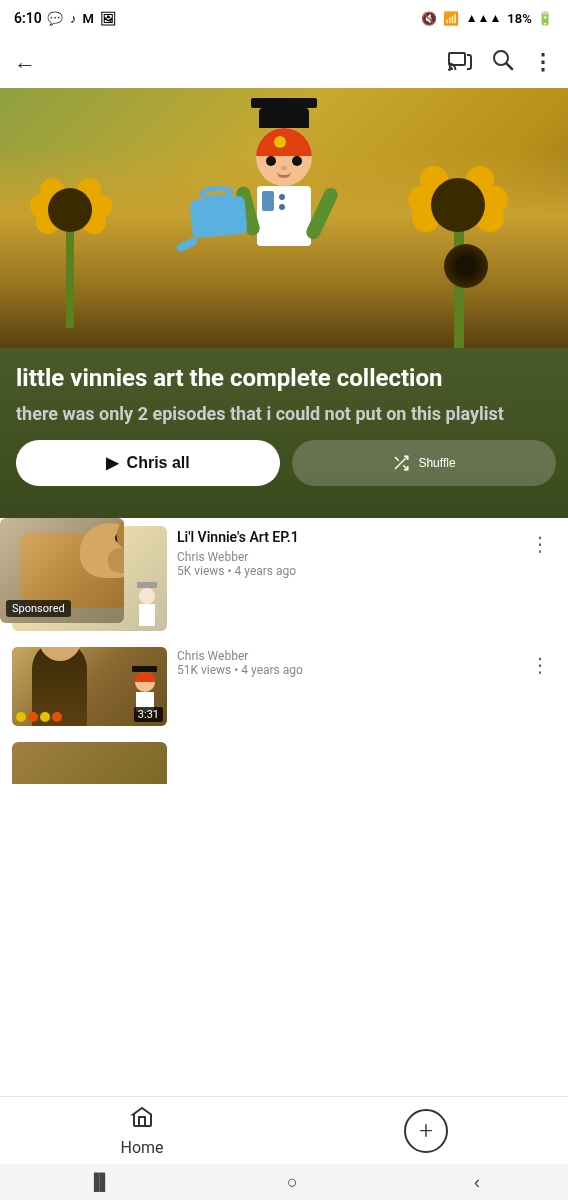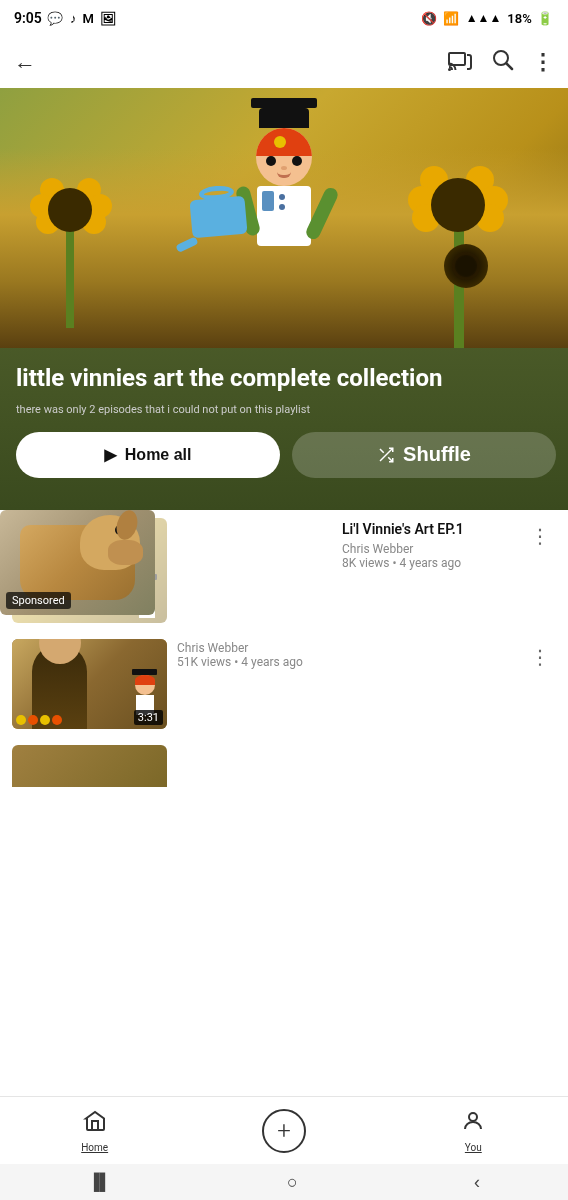--- a/index.html
+++ b/index.html
@@ -107,22 +107,23 @@
       border-radius: 50%;
       background: rgba(255,255,255,0.15);
       display: flex;
       align-items: center;
       justify-content: center;
       cursor: pointer;
       border: none;
     }
     .playlist-desc {
       color: #ccc;
-      font-size: 11px;
+      font-size: 18px;
       margin: 10px 0 16px 0;
+      font-weight: bold;
     }
     .playlist-buttons {
       display: flex;
       gap: 12px;
     }
     .btn-play-all {
       flex: 1;
       height: 46px;
       background: #fff;
       border: none;
@@ -139,22 +140,22 @@
     .btn-shuffle {
       flex: 1;
       height: 46px;
       background: rgba(255,255,255,0.2);
       border: none;
       border-radius: 23px;
       display: flex;
       align-items: center;
       justify-content: center;
       gap: 8px;
-      font-size: 20px;
-      font-weight: 700;
+      font-size: 12px;
+      font-weight: 400;
       color: #fff;
       cursor: pointer;
     }
     .video-item {
       display: flex;
       align-items: flex-start;
       padding: 8px 12px;
       gap: 10px;
       position: relative;
     }
@@ -234,23 +235,22 @@
       justify-content: center;
       gap: 4px;
       cursor: pointer;
       height: 100%;
     }
     .nav-item-icon {
       font-size: 22px;
       color: #333;
     }
     .nav-item-label {
-      font-size: 10px;
+      font-size: 16px;
       color: #333;
-      text-decoration: underline;
     }
     .nav-add-btn {
       width: 44px;
       height: 44px;
       border-radius: 50%;
       border: 2px solid #333;
       display: flex;
       align-items: center;
       justify-content: center;
       font-size: 26px;
@@ -266,21 +266,21 @@
       display: flex;
       align-items: center;
       justify-content: space-around;
     }
 
     
     .ad-overlay {
       position: absolute;
       top: 0;
       left: 0;
-      width: 155px;
+      width: 124px;
       height: 105px;
       border-radius: 6px;
       overflow: hidden;
       z-index: 10;
     }
 
     
     .mona-thumb {
       background: linear-gradient(135deg, #8a7040 0%, #c4a050 40%, #9a8040 100%);
       position: relative;
@@ -301,21 +301,21 @@
       height: 8px;
       background: #ff0000;
       border-radius: 50%;
     }
   </style>
 </head>
 <body>
 
 <div class="status-bar">
   <div class="status-left">
-    <span>9:05</span>
+    <span>6:10</span>
     <span style="font-size:13px;">💬</span>
     <span style="font-size:13px;">♪</span>
     <span style="font-size:13px;">M</span>
     <span style="font-size:13px;">🖼</span>
   </div>
   <div class="status-right">
     <span style="font-size:13px;">🔇</span>
     <span style="font-size:13px;">📶</span>
     <span style="font-size:12px;">▲▲▲</span>
     <span>18%</span>
@@ -423,21 +423,21 @@
       </div>
     </div>
   </div>
 
   <div class="playlist-info">
     <h1 class="playlist-title">little vinnies art the complete collection</h1>
     <p class="playlist-desc">there was only 2 episodes that i could not put on this playlist</p>
     <div class="playlist-buttons">
       <button class="btn-play-all">
         <span style="font-size:16px;">▶</span>
-        <span>Home all</span>
+        <span>Chris all</span>
       </button>
       <button class="btn-shuffle">
         <svg width="18" height="18" viewBox="0 0 24 24">
           <polyline points="16,3 21,3 21,8" fill="none" stroke="#fff" stroke-width="2"></polyline>
           <line x1="4" y1="20" x2="21" y2="3" stroke="#fff" stroke-width="2"></line>
           <polyline points="21,16 21,21 16,21" fill="none" stroke="#fff" stroke-width="2"></polyline>
           <line x1="15" y1="15" x2="21" y2="21" stroke="#fff" stroke-width="2"></line>
           <line x1="4" y1="4" x2="9" y2="9" stroke="#fff" stroke-width="2"></line>
         </svg>
         <span>Shuffle</span>
@@ -470,40 +470,40 @@
         <div style="position:absolute;top:30px;right:12px;width:35px;height:25px;background:#c09050;border-radius:40%;"></div>
 
         <div style="position:absolute;top:15px;right:30px;width:10px;height:10px;background:#111;border-radius:50%;"></div>
 
         <div style="position:absolute;top:0px;right:18px;width:20px;height:30px;background:#b08040;border-radius:50%;transform:rotate(15deg);"></div>
         <div class="sponsored-badge">
           <span>Sponsored</span>
         </div>
       </div>
     </div>
-    <div class="video-info" style="margin-left:165px;">
+    <div class="video-info" style="">
       <div class="video-title">
         <span>Li'l Vinnie's Art EP.1</span>
       </div>
       <div class="video-meta">
         <div style="color:#888;font-size:12px;">Chris Webber</div>
         <div style="color:#888;font-size:12px;">
-          <span>8K views</span>
+          <span>5K views</span>
           <span> • </span>
           <span>4 years ago</span>
         </div>
       </div>
     </div>
     <button class="video-more-btn" style="background:none;border:none;align-self:flex-start;padding-top:4px;">
       <span style="font-size:20px;color:#666;">⋮</span>
     </button>
   </div>
 
   <div class="video-item">
-    <div class="video-thumbnail mona-thumb" style="width:155px;height:90px;border-radius:6px;flex-shrink:0;position:relative;overflow:hidden;text-decoration:underline;">
+    <div class="video-thumbnail mona-thumb" style="width:155px;height:79px;border-radius:6px;flex-shrink:0;position:relative;overflow:hidden;text-decoration:underline;">
 
       <div style="position:absolute;inset:0;background:linear-gradient(135deg,#c8a860,#8a6830,#6a5020);"></div>
 
       <div style="position:absolute;bottom:0;left:20px;width:55px;height:85px;background:linear-gradient(to bottom,#3a2a0a,#5a4010);border-radius:28px 28px 0 0;"></div>
       <div style="position:absolute;bottom:65px;left:27px;width:42px;height:42px;background:#d4a870;border-radius:50%;"></div>
 
       <div style="position:absolute;bottom:0;right:5px;width:35px;height:60px;">
         <div style="width:25px;height:6px;background:#111;border-radius:1px;margin:0 auto;"></div>
         <div style="width:20px;height:20px;background:#f4c090;border-radius:50%;margin:0 auto;position:relative;">
           <div style="position:absolute;top:0;left:0;right:0;height:10px;background:#e04010;border-radius:50% 50% 0 0;"></div>
@@ -554,29 +554,20 @@
   </div>
 
 
   <div class="nav-item">
     <div class="nav-add-btn">
       <span style="font-size:24px;font-weight:300;color:#333;">+</span>
     </div>
   </div>
 
 
-  <div class="nav-item">
-    <div class="nav-item-icon">
-      <svg width="24" height="24" viewBox="0 0 24 24">
-        <circle cx="12" cy="8" r="4" fill="none" stroke="#333" stroke-width="2"></circle>
-        <path d="M4 20c0-4 3.6-7 8-7s8 3 8 7" fill="none" stroke="#333" stroke-width="2"></path>
-      </svg>
-    </div>
-    <span class="nav-item-label">You</span>
-  </div>
 </div>
 
 <div class="sys-nav" style="position:fixed;bottom:0;left:0;width:568px;background:#f5f5f5;height:36px;display:flex;align-items:center;justify-content:space-around;">
   <button style="background:none;border:none;font-size:16px;color:#444;cursor:pointer;">
     <span>▐▌</span>
   </button>
   <button style="background:none;border:none;font-size:18px;color:#444;cursor:pointer;">
     <span>○</span>
   </button>
   <button style="background:none;border:none;font-size:18px;color:#444;cursor:pointer;">

